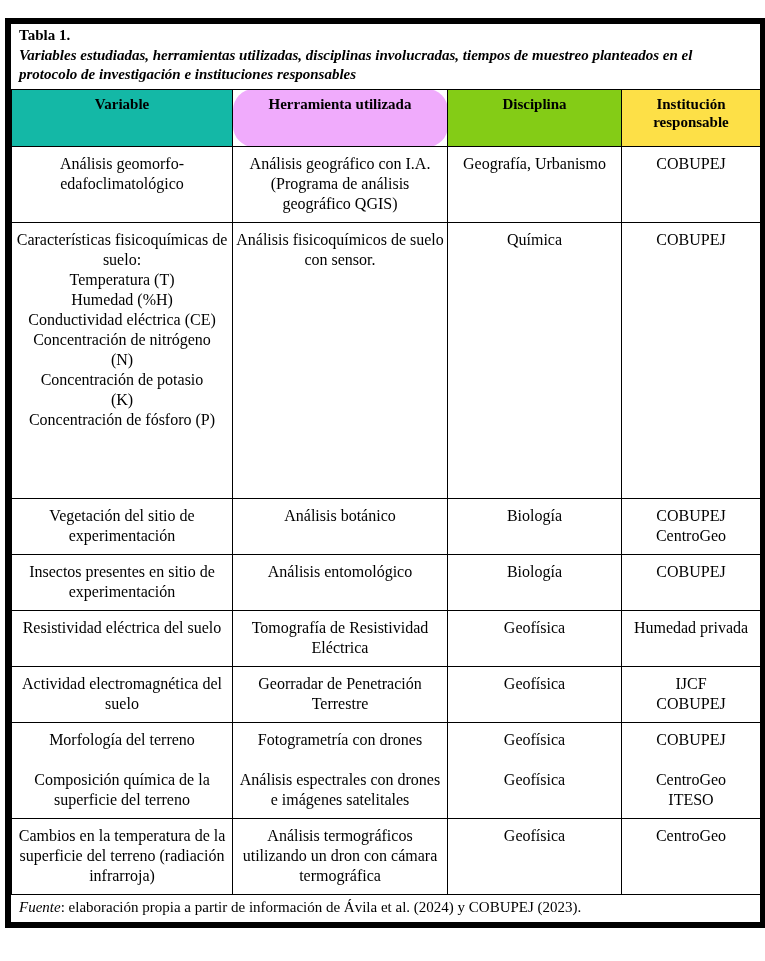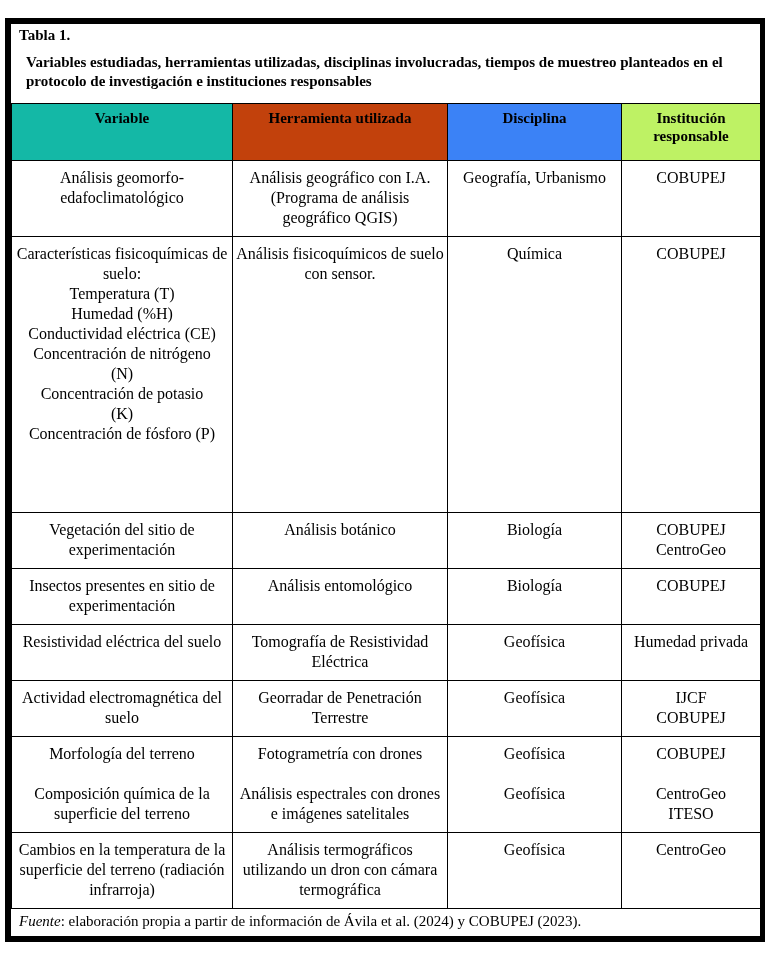--- a/index.html
+++ b/index.html
@@ -25,21 +25,21 @@
     border: 6px solid #000000;
     background: #ffffff;
   }
   .title-block {
     padding: 2px 8px 4px 8px;
     font-size: 15px;
     font-weight: bold;
     line-height: 1.3;
   }
   .t-title { margin: 0; }
-  .t-caption { margin: 7px; }
+  .t-caption { margin: 0; font-style: italic; }
   table.data {
     width: 100%;
     border-collapse: collapse;
     table-layout: fixed;
     text-align: center;
   }
   table.data col.c1 { width: 221px; }
   table.data col.c2 { width: 215px; }
   table.data col.c3 { width: 174px; }
   table.data col.c4 { width: 139px; }
@@ -81,23 +81,23 @@
     <table class="data">
       <colgroup>
         <col class="c1">
           <col class="c2">
           <col class="c3">
           <col class="c4">
       </colgroup>
       <thead>
         <tr id="header-row">
             <th style="background: #14b8a6;">Variable</th>
-            <th style="background: #c2410c;">Herramienta utilizada</th>
-            <th style="background: #3b82f6;">Disciplina</th>
-            <th style="background: #bef264;">Institución responsable</th>
+            <th style="background: #f0abfc; border-radius: 21px;">Herramienta utilizada</th>
+            <th style="background: #84cc16;">Disciplina</th>
+            <th style="background: #fde047;">Institución responsable</th>
           </tr>
       </thead>
       <tbody id="table-body">
           <tr>
             <td>
               <p>Análisis geomorfo-edafoclimatológico</p>
             </td>
             <td>
               <p>Análisis geográfico con I.A.</p>
               <p>(Programa de análisis geográfico QGIS)</p>

